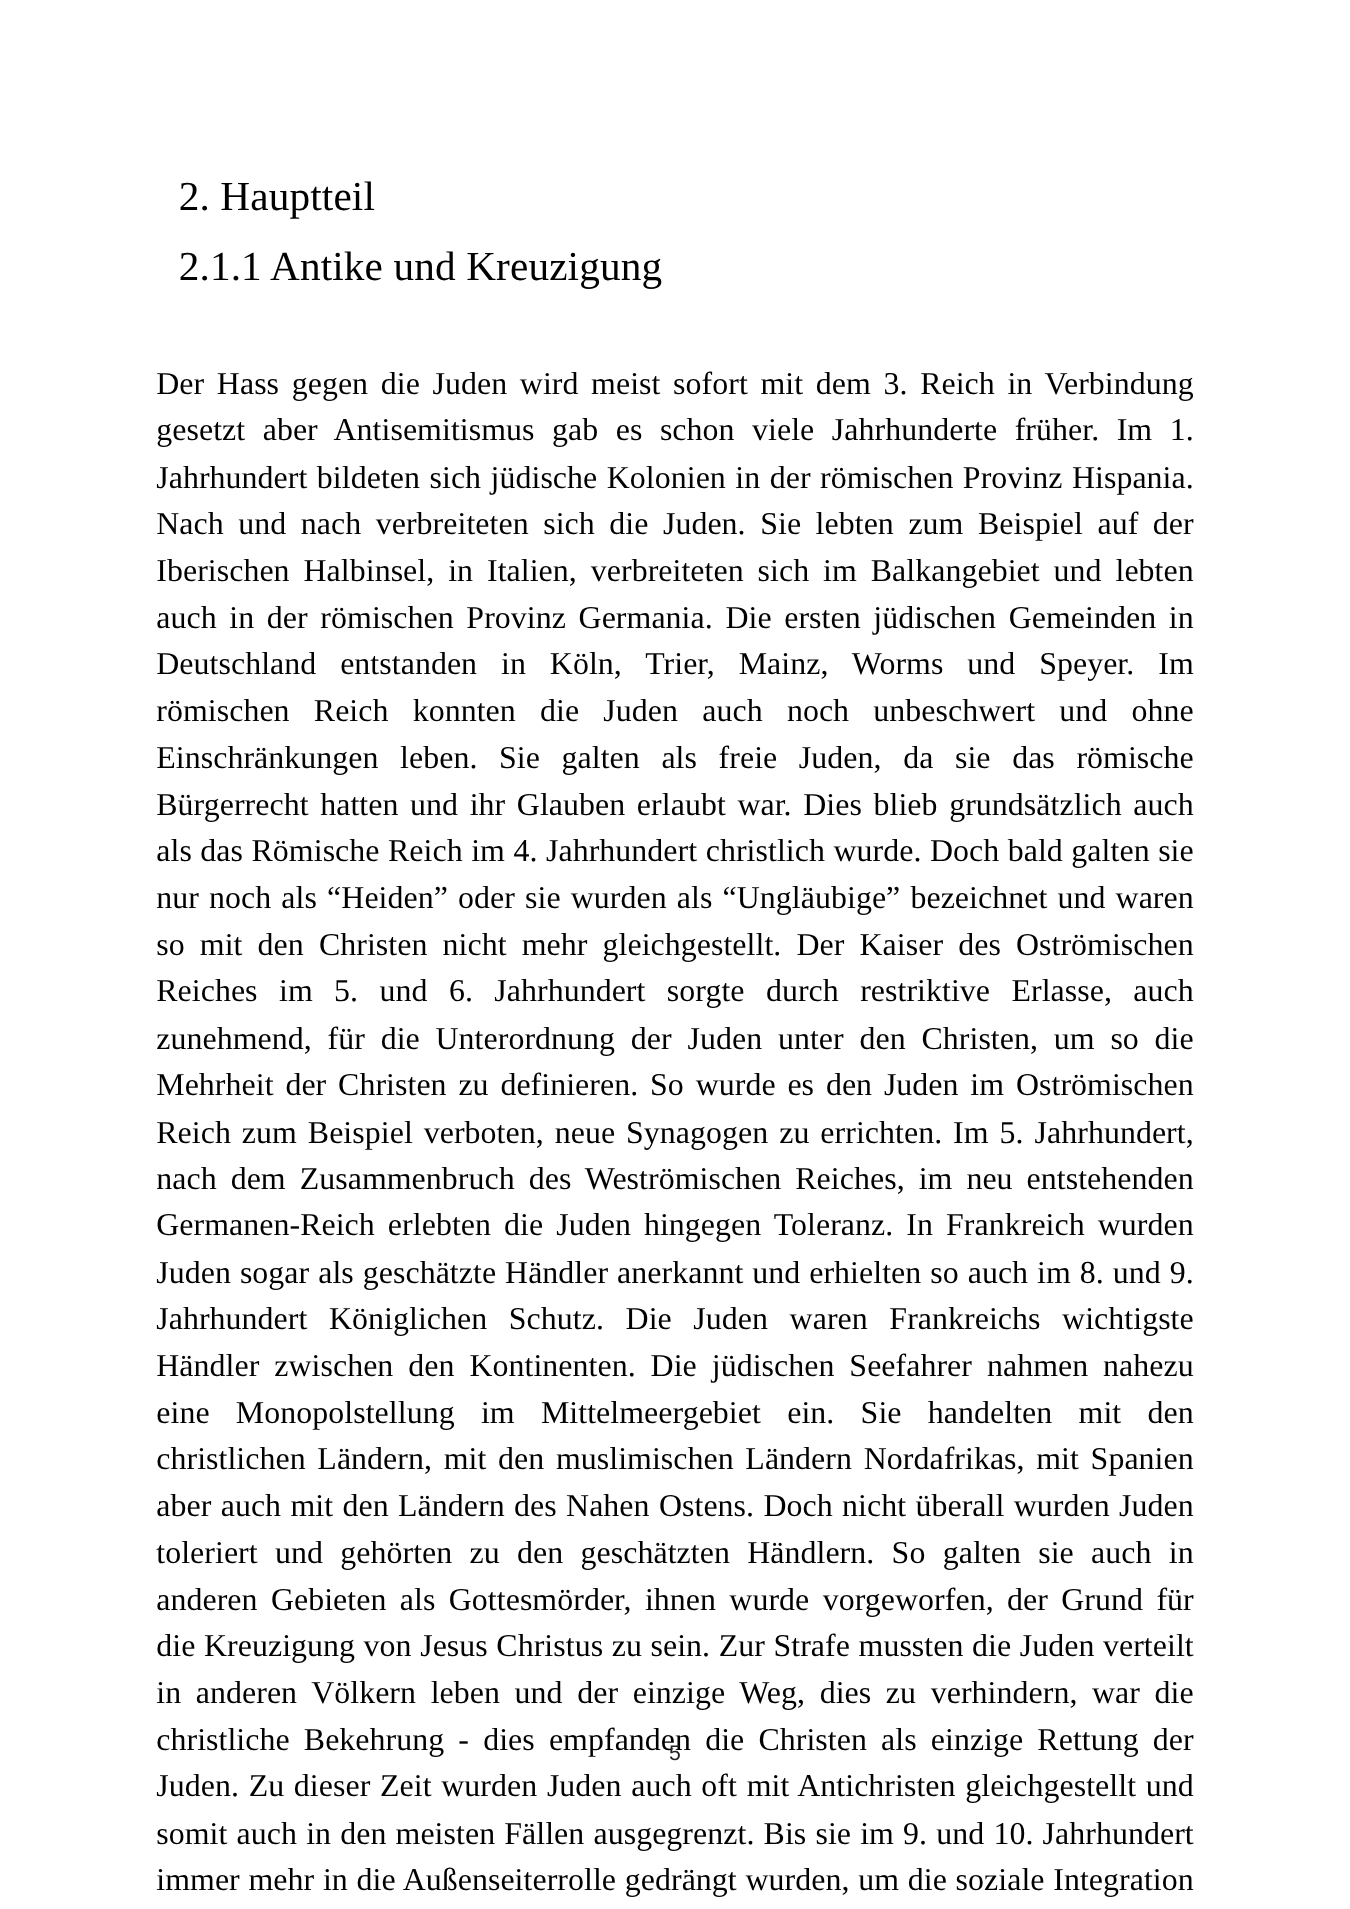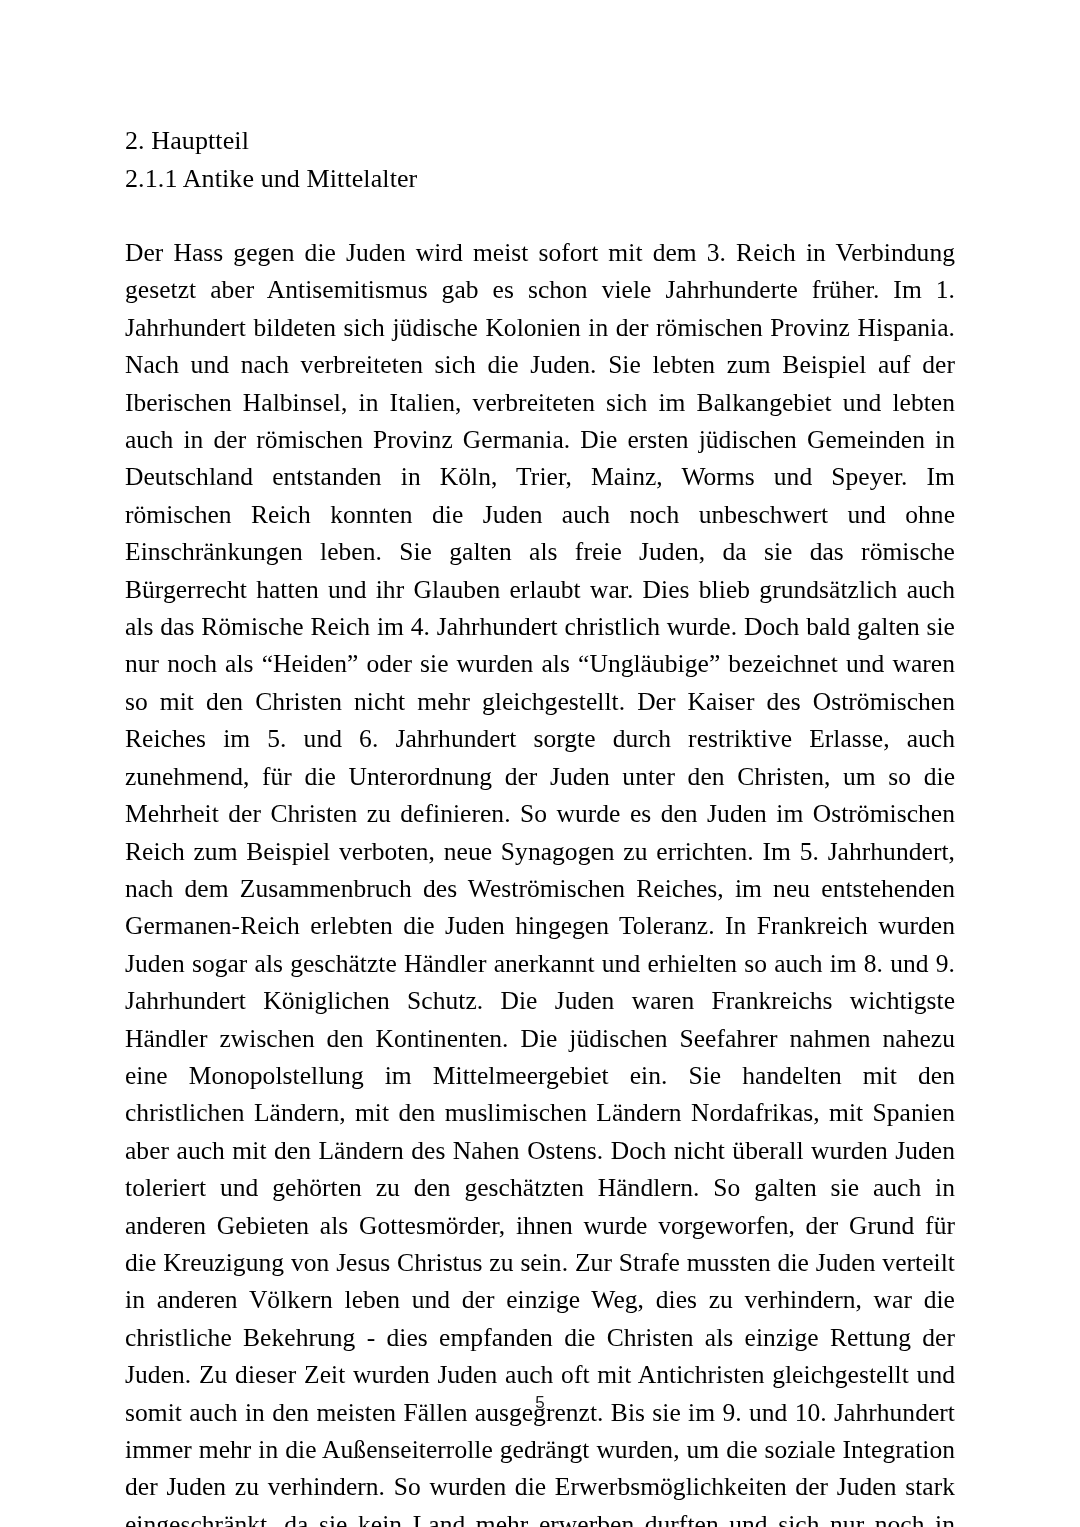--- a/index.html
+++ b/index.html
@@ -32,24 +32,24 @@
     width: 830px;
   }
 
   .headings {
     margin: 0;
     padding: 0;
   }
 
   .heading {
     font-family: "Liberation Serif", "DejaVu Serif", serif;
-    font-size: 26px;
+    font-size: 33px;
     font-weight: normal;
     line-height: 37.5px;
-    margin: 0;
+    margin: 18px;
     padding: 0;
     text-align: left;
     white-space: pre;
     letter-spacing: 0.1px;
   }
 
   .body-gap {
     height: 37px;
   }
 
@@ -83,21 +83,21 @@
 </style>
 </head>
 <body>
 
 <div class="page">
 
   <div class="content">
 
     <div class="headings">
       <div class="heading">2. Hauptteil</div>
-      <div class="heading">2.1.1 Antike und Mittelalter</div>
+      <div class="heading">2.1.1 Antike und Kreuzigung</div>
     </div>
 
     <div class="body-gap"></div>
 
     <p class="body-text">Der Hass gegen die Juden wird meist sofort mit dem 3. Reich in Verbindung gesetzt aber Antisemitismus gab es schon viele Jahrhunderte früher. Im 1. Jahrhundert bildeten sich jüdische Kolonien in der römischen Provinz Hispania. Nach und nach verbreiteten sich die Juden.  Sie lebten zum Beispiel auf der Iberischen Halbinsel, in Italien, verbreiteten sich im Balkangebiet und lebten auch in der römischen Provinz Germania. Die ersten jüdischen Gemeinden in Deutschland entstanden in Köln, Trier, Mainz, Worms und Speyer. Im römischen Reich konnten die Juden auch noch unbeschwert und ohne Einschränkungen leben. Sie galten als freie Juden, da sie das römische Bürgerrecht hatten und ihr Glauben erlaubt war. Dies blieb grundsätzlich auch als das Römische Reich im 4. Jahrhundert christlich wurde. Doch bald galten sie nur noch als “Heiden” oder sie wurden als “Ungläubige” bezeichnet und waren so mit den Christen nicht mehr gleichgestellt. Der Kaiser des Oströmischen Reiches im 5. und 6. Jahrhundert sorgte durch restriktive Erlasse, auch zunehmend, für die Unterordnung der Juden unter den Christen, um so die Mehrheit der Christen zu definieren. So wurde es den Juden im Oströmischen Reich zum Beispiel verboten, neue Synagogen zu errichten. Im 5. Jahrhundert, nach dem Zusammenbruch des Weströmischen Reiches, im neu entstehenden Germanen-Reich erlebten die Juden hingegen Toleranz. In Frankreich wurden Juden sogar als geschätzte Händler anerkannt und erhielten so auch im 8. und 9. Jahrhundert Königlichen Schutz. Die Juden waren Frankreichs wichtigste Händler zwischen den Kontinenten. Die jüdischen Seefahrer nahmen nahezu eine Monopolstellung im Mittelmeergebiet ein. Sie handelten mit den christlichen Ländern, mit den muslimischen Ländern Nordafrikas, mit Spanien aber auch mit den Ländern des Nahen Ostens. Doch nicht überall wurden Juden toleriert und gehörten zu den geschätzten Händlern. So galten sie auch in anderen Gebieten als Gottesmörder, ihnen wurde vorgeworfen, der Grund für die Kreuzigung von Jesus Christus zu sein. Zur Strafe mussten die Juden verteilt in anderen Völkern leben und der einzige Weg, dies zu verhindern, war die christliche Bekehrung - dies empfanden die Christen als einzige Rettung der Juden. Zu dieser Zeit wurden Juden auch oft mit Antichristen gleichgestellt und somit auch in den meisten Fällen ausgegrenzt. Bis sie im 9. und 10. Jahrhundert immer mehr in die Außenseiterrolle gedrängt wurden, um die soziale Integration der Juden zu verhindern. So wurden die Erwerbsmöglichkeiten der Juden stark eingeschränkt, da sie kein Land mehr erwerben durften und sich nur noch in Städten niederlassen durften. Juden durften Handwerke nur noch in</p>
 
   </div>
 
   <div class="page-number">5</div>
 

